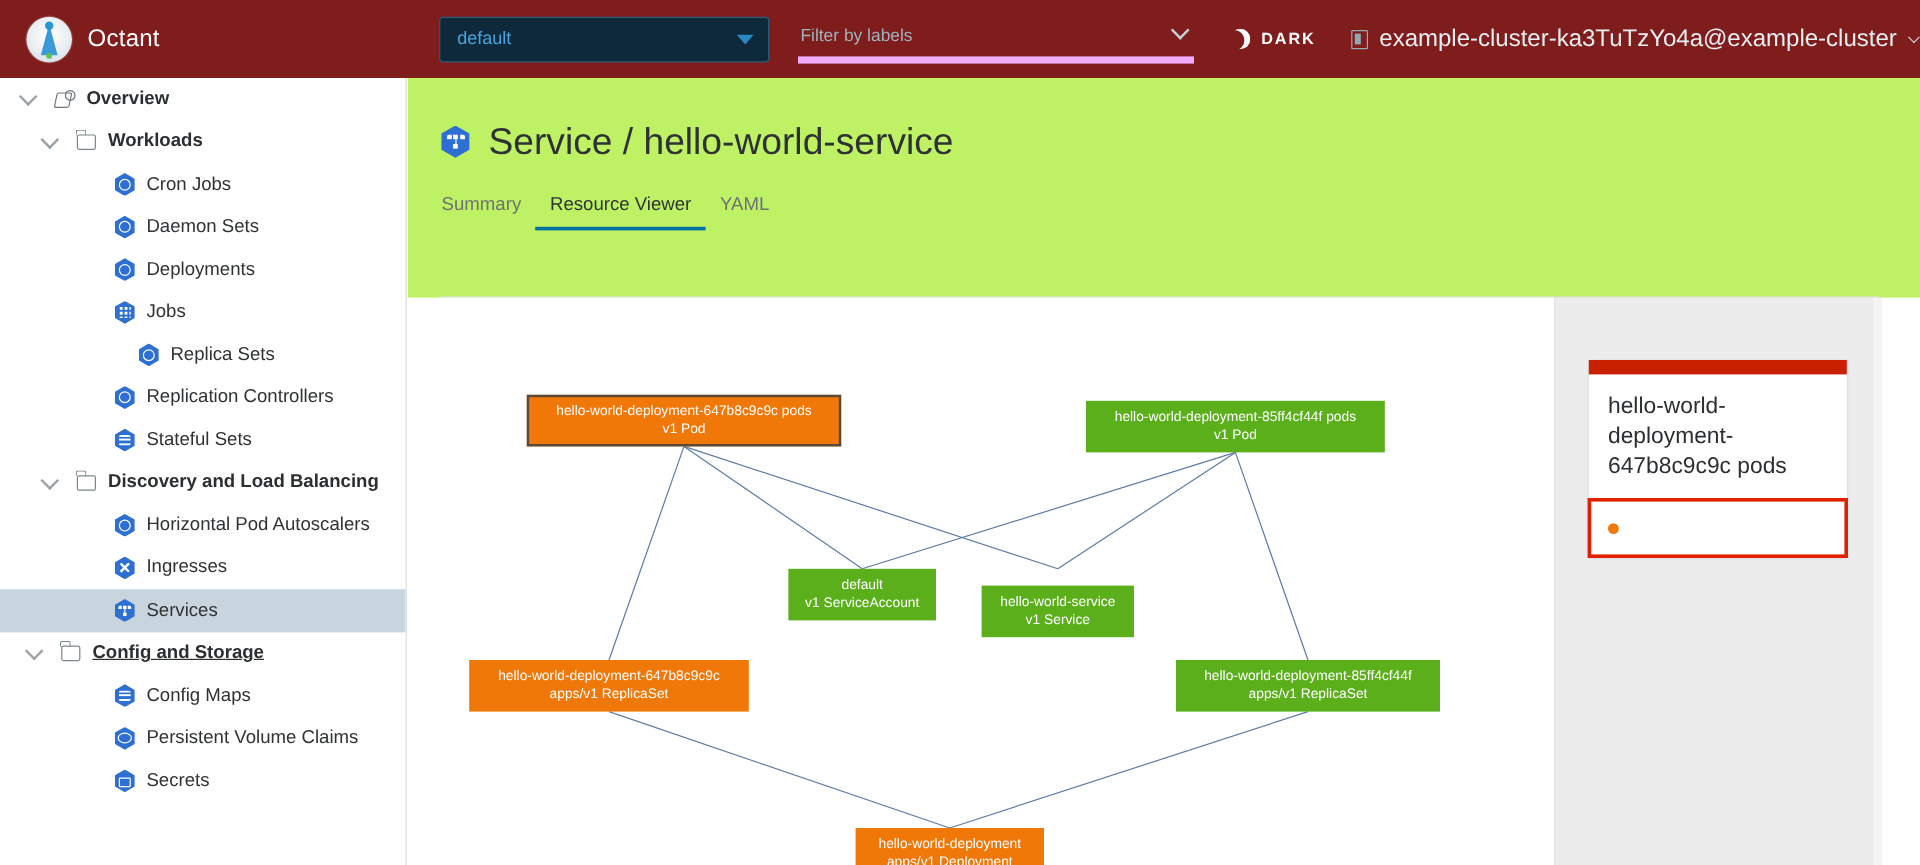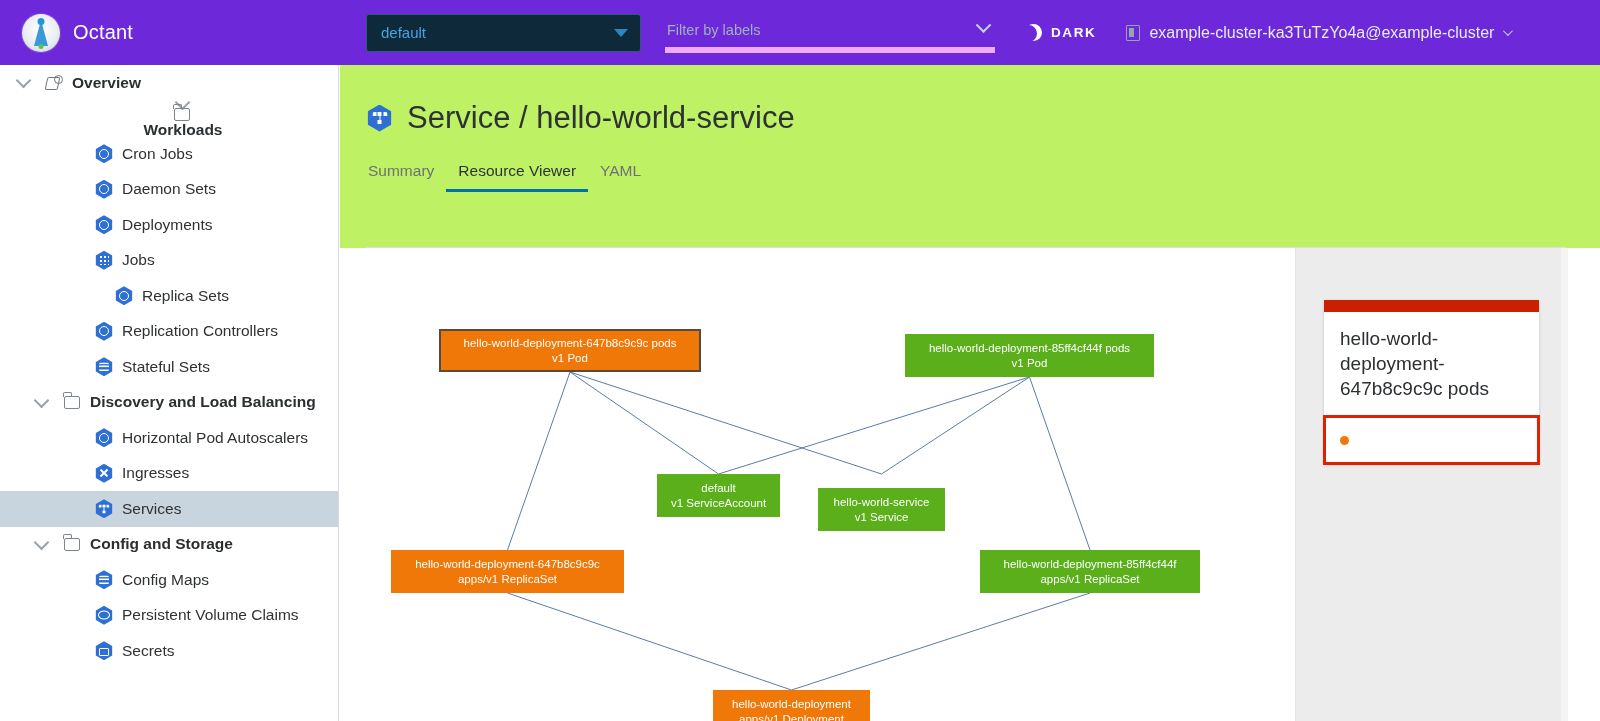--- a/index.html
+++ b/index.html
@@ -7,21 +7,21 @@
     width: 1600px; height: 721px;
     font-family: "Liberation Sans", sans-serif;
     background: #ffffff;
     overflow: hidden;
   }
 
   
   .header {
     position: absolute; top: 0; left: 0;
     width: 1600px; height: 65px;
-    background: #6d28d9;
+    background: #7f1d1d;
     display: flex; align-items: center;
   }
   .brand {
     width: 344px; height: 65px;
     display: flex; align-items: center; gap: 13px;
     padding-left: 22px;
   }
   .octant-logo {
     width: 38px; height: 38px; border-radius: 50%;
     background: radial-gradient(circle at 50% 42%, #ffffff 0%, #e9eef2 56%, #c7d2da 100%);
@@ -78,21 +78,21 @@
   .moon {
     width: 17px; height: 17px; position: relative; overflow: hidden;
   }
   .moon::before {
     content: ""; position: absolute; inset: 0;
     border-radius: 50%;
     box-shadow: inset -5px 1px 0 0 #ffffff;
   }
   .cluster {
     margin-left: 30px; display: flex; align-items: center; gap: 9px;
-    color: #e6edf1; font-size: 16px;
+    color: #e6edf1; font-size: 20px;
   }
   .cluster-ico {
     width: 14px; height: 16px; border: 1.6px solid #93a7b3; border-radius: 1px;
     position: relative; flex: none;
   }
   .cluster-ico::after {
     content: ""; position: absolute; left: 2px; top: 2px;
     width: 5px; height: 9px; background: #93a7b3;
   }
   .cluster .chev-sm {
@@ -326,85 +326,85 @@
 <div class="sidebar" id="sidebar">
     <div class="nav-row group" style="padding-left: 8px;">
       <span class="twisty-slot">
         <span class="twisty"></span>
       </span>
       <span class="ico-slot">
         <span class="ovw-ico"></span>
       </span>
       <span class="lbl">Overview</span>
     </div>
-    <div class="nav-row group" style="padding-left: 26px; flex-direction: column;">
-      <span class="twisty-slot">
-        <span class="twisty"></span>
-      </span>
-      <span class="ico-slot">
-        <span class="folder"></span>
-      </span>
-      <span class="lbl">Workloads</span>
-    </div>
-    <div class="nav-row" style="padding-left: 58px;">
-      <span class="twisty-slot"></span>
-      <span class="ico-slot">
-        <span class="k8s-ico round"></span>
-      </span>
-      <span class="lbl">Cron Jobs</span>
-    </div>
-    <div class="nav-row" style="padding-left: 58px;">
-      <span class="twisty-slot"></span>
-      <span class="ico-slot">
-        <span class="k8s-ico round"></span>
-      </span>
-      <span class="lbl">Daemon Sets</span>
-    </div>
-    <div class="nav-row" style="padding-left: 58px;">
-      <span class="twisty-slot"></span>
-      <span class="ico-slot">
-        <span class="k8s-ico round"></span>
-      </span>
-      <span class="lbl">Deployments</span>
-    </div>
-    <div class="nav-row" style="padding-left: 58px;">
-      <span class="twisty-slot"></span>
-      <span class="ico-slot">
-        <span class="k8s-ico dots"></span>
-      </span>
-      <span class="lbl">Jobs</span>
-    </div>
-    <div class="nav-row" style="padding-left: 78px;">
-      <span class="twisty-slot"></span>
-      <span class="ico-slot">
-        <span class="k8s-ico round"></span>
-      </span>
-      <span class="lbl">Replica Sets</span>
-    </div>
-    <div class="nav-row" style="padding-left: 58px;">
-      <span class="twisty-slot"></span>
-      <span class="ico-slot">
-        <span class="k8s-ico round"></span>
-      </span>
-      <span class="lbl">Replication Controllers</span>
-    </div>
-    <div class="nav-row" style="padding-left: 58px;">
-      <span class="twisty-slot"></span>
-      <span class="ico-slot">
-        <span class="k8s-ico lines"></span>
-      </span>
-      <span class="lbl">Stateful Sets</span>
-    </div>
     <div class="nav-row group" style="padding-left: 26px;">
       <span class="twisty-slot">
         <span class="twisty"></span>
       </span>
       <span class="ico-slot">
         <span class="folder"></span>
       </span>
+      <span class="lbl">Workloads</span>
+    </div>
+    <div class="nav-row" style="padding-left: 58px;">
+      <span class="twisty-slot"></span>
+      <span class="ico-slot">
+        <span class="k8s-ico round"></span>
+      </span>
+      <span class="lbl">Cron Jobs</span>
+    </div>
+    <div class="nav-row" style="padding-left: 58px;">
+      <span class="twisty-slot"></span>
+      <span class="ico-slot">
+        <span class="k8s-ico round"></span>
+      </span>
+      <span class="lbl">Daemon Sets</span>
+    </div>
+    <div class="nav-row" style="padding-left: 58px;">
+      <span class="twisty-slot"></span>
+      <span class="ico-slot">
+        <span class="k8s-ico round"></span>
+      </span>
+      <span class="lbl">Deployments</span>
+    </div>
+    <div class="nav-row" style="padding-left: 58px;">
+      <span class="twisty-slot"></span>
+      <span class="ico-slot">
+        <span class="k8s-ico dots"></span>
+      </span>
+      <span class="lbl">Jobs</span>
+    </div>
+    <div class="nav-row" style="padding-left: 78px;">
+      <span class="twisty-slot"></span>
+      <span class="ico-slot">
+        <span class="k8s-ico round"></span>
+      </span>
+      <span class="lbl">Replica Sets</span>
+    </div>
+    <div class="nav-row" style="padding-left: 58px;">
+      <span class="twisty-slot"></span>
+      <span class="ico-slot">
+        <span class="k8s-ico round"></span>
+      </span>
+      <span class="lbl">Replication Controllers</span>
+    </div>
+    <div class="nav-row" style="padding-left: 58px;">
+      <span class="twisty-slot"></span>
+      <span class="ico-slot">
+        <span class="k8s-ico lines"></span>
+      </span>
+      <span class="lbl">Stateful Sets</span>
+    </div>
+    <div class="nav-row group" style="padding-left: 26px;">
+      <span class="twisty-slot">
+        <span class="twisty"></span>
+      </span>
+      <span class="ico-slot">
+        <span class="folder"></span>
+      </span>
       <span class="lbl">Discovery and Load Balancing</span>
     </div>
     <div class="nav-row" style="padding-left: 58px;">
       <span class="twisty-slot"></span>
       <span class="ico-slot">
         <span class="k8s-ico round"></span>
       </span>
       <span class="lbl">Horizontal Pod Autoscalers</span>
     </div>
     <div class="nav-row" style="padding-left: 58px;">
@@ -414,21 +414,21 @@
       </span>
       <span class="lbl">Ingresses</span>
     </div>
     <div class="nav-row selected" style="padding-left: 58px;">
       <span class="twisty-slot"></span>
       <span class="ico-slot">
         <span class="k8s-ico svc"></span>
       </span>
       <span class="lbl">Services</span>
     </div>
-    <div class="nav-row group" style="padding-left: 26px;">
+    <div class="nav-row group" style="padding-left: 13px; text-decoration: underline;">
       <span class="twisty-slot">
         <span class="twisty"></span>
       </span>
       <span class="ico-slot">
         <span class="folder"></span>
       </span>
       <span class="lbl">Config and Storage</span>
     </div>
     <div class="nav-row" style="padding-left: 58px;">
       <span class="twisty-slot"></span>

